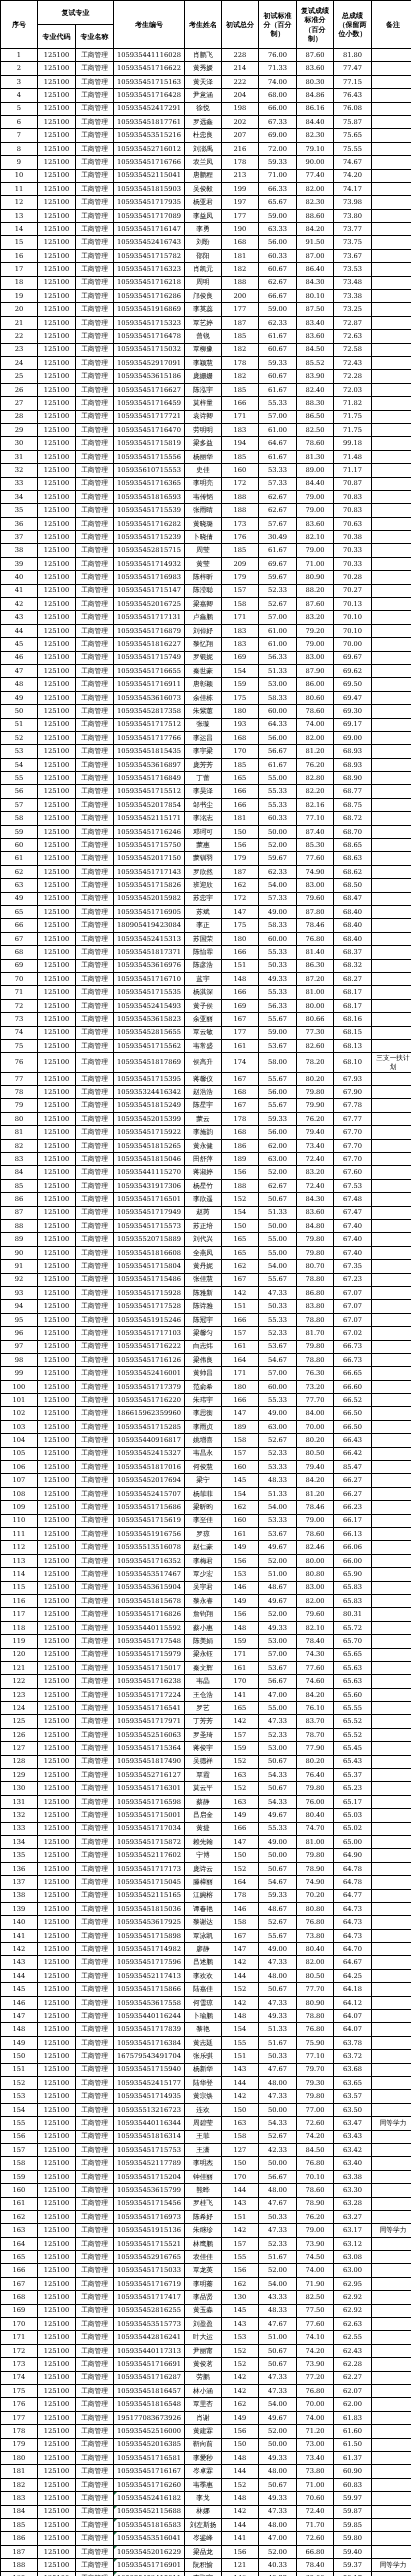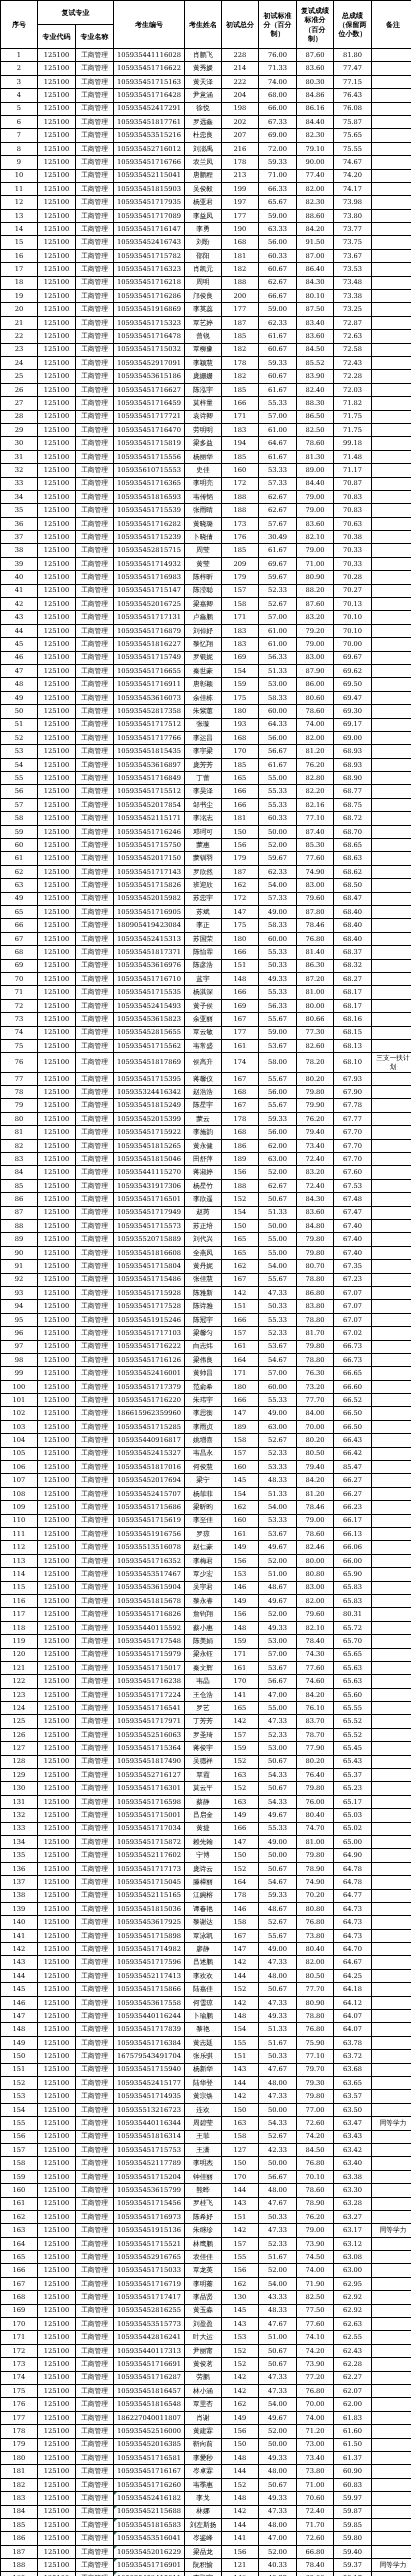--- a/index.html
+++ b/index.html
@@ -2184,21 +2184,21 @@
           <td class="cell-initial-score">162</td>
           <td class="cell-initial-std">54.00</td>
           <td class="cell-retest-std">70.00</td>
           <td class="cell-total">62.00</td>
           <td class="cell-remark"></td>
         </tr>
         <tr>
           <td class="cell-seq">177</td>
           <td class="cell-major-code">125100</td>
           <td class="cell-major-name">工商管理</td>
-          <td class="cell-candidate-id">186227040011807</td>
+          <td class="cell-candidate-id">195177083673926</td>
           <td class="cell-candidate-name">肖谢</td>
           <td class="cell-initial-score">149</td>
           <td class="cell-initial-std">49.67</td>
           <td class="cell-retest-std">74.00</td>
           <td class="cell-total">61.83</td>
           <td class="cell-remark"></td>
         </tr>
         <tr>
           <td class="cell-seq">178</td>
           <td class="cell-major-code">125100</td>

